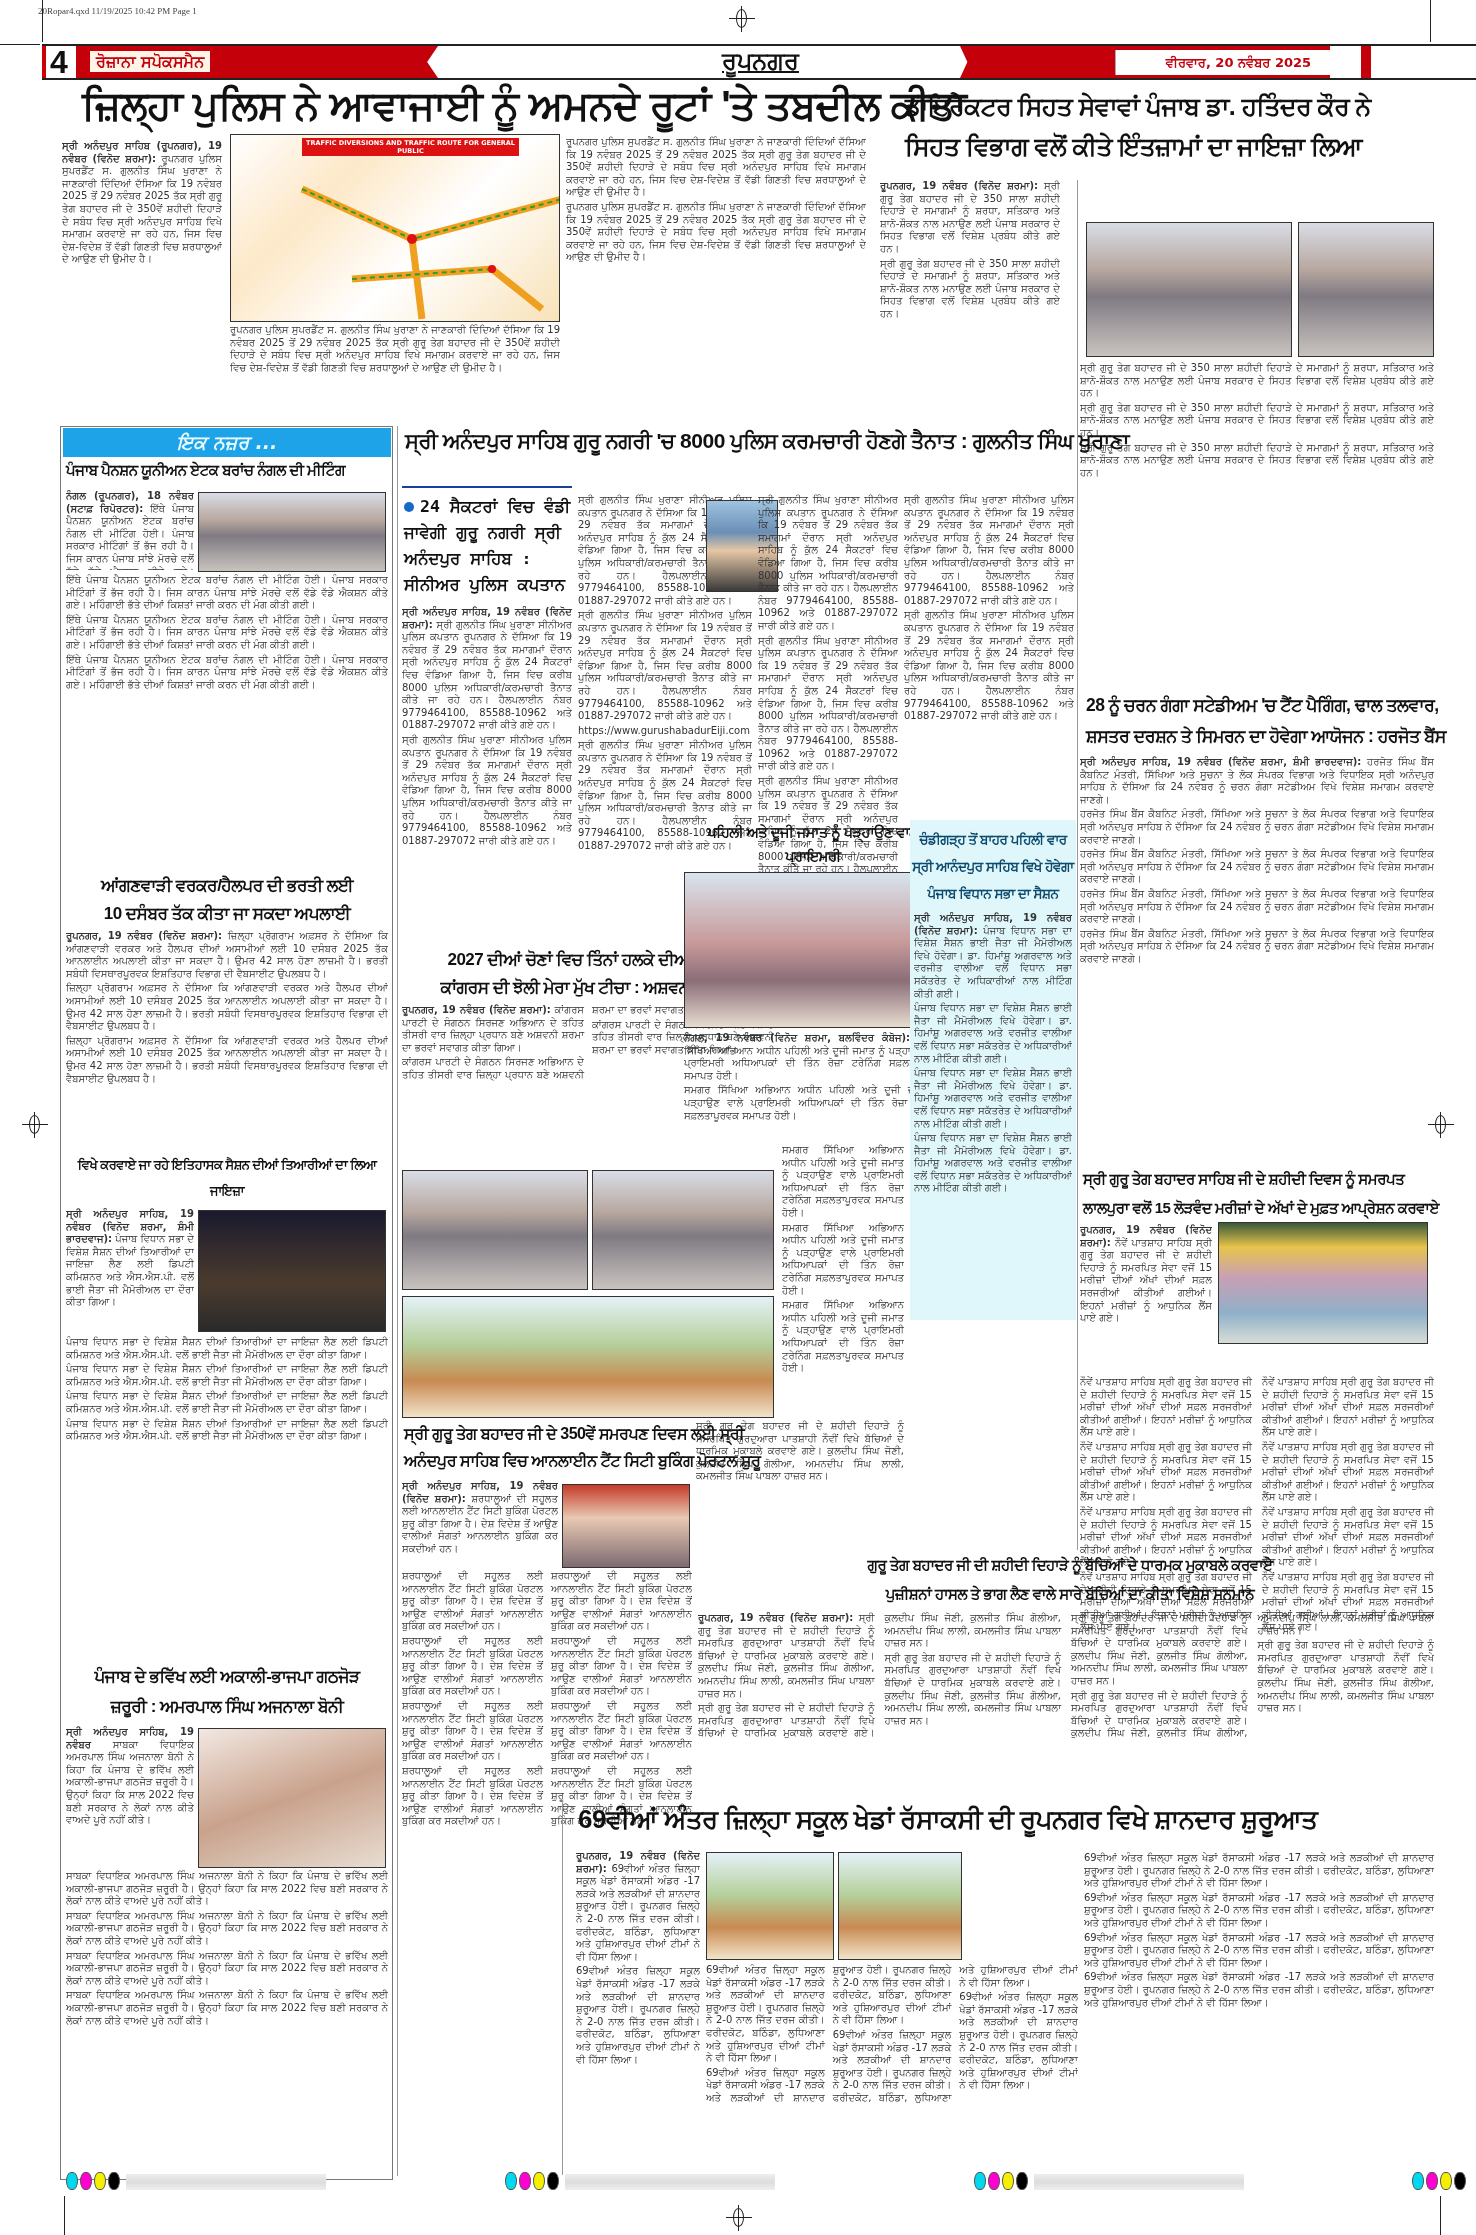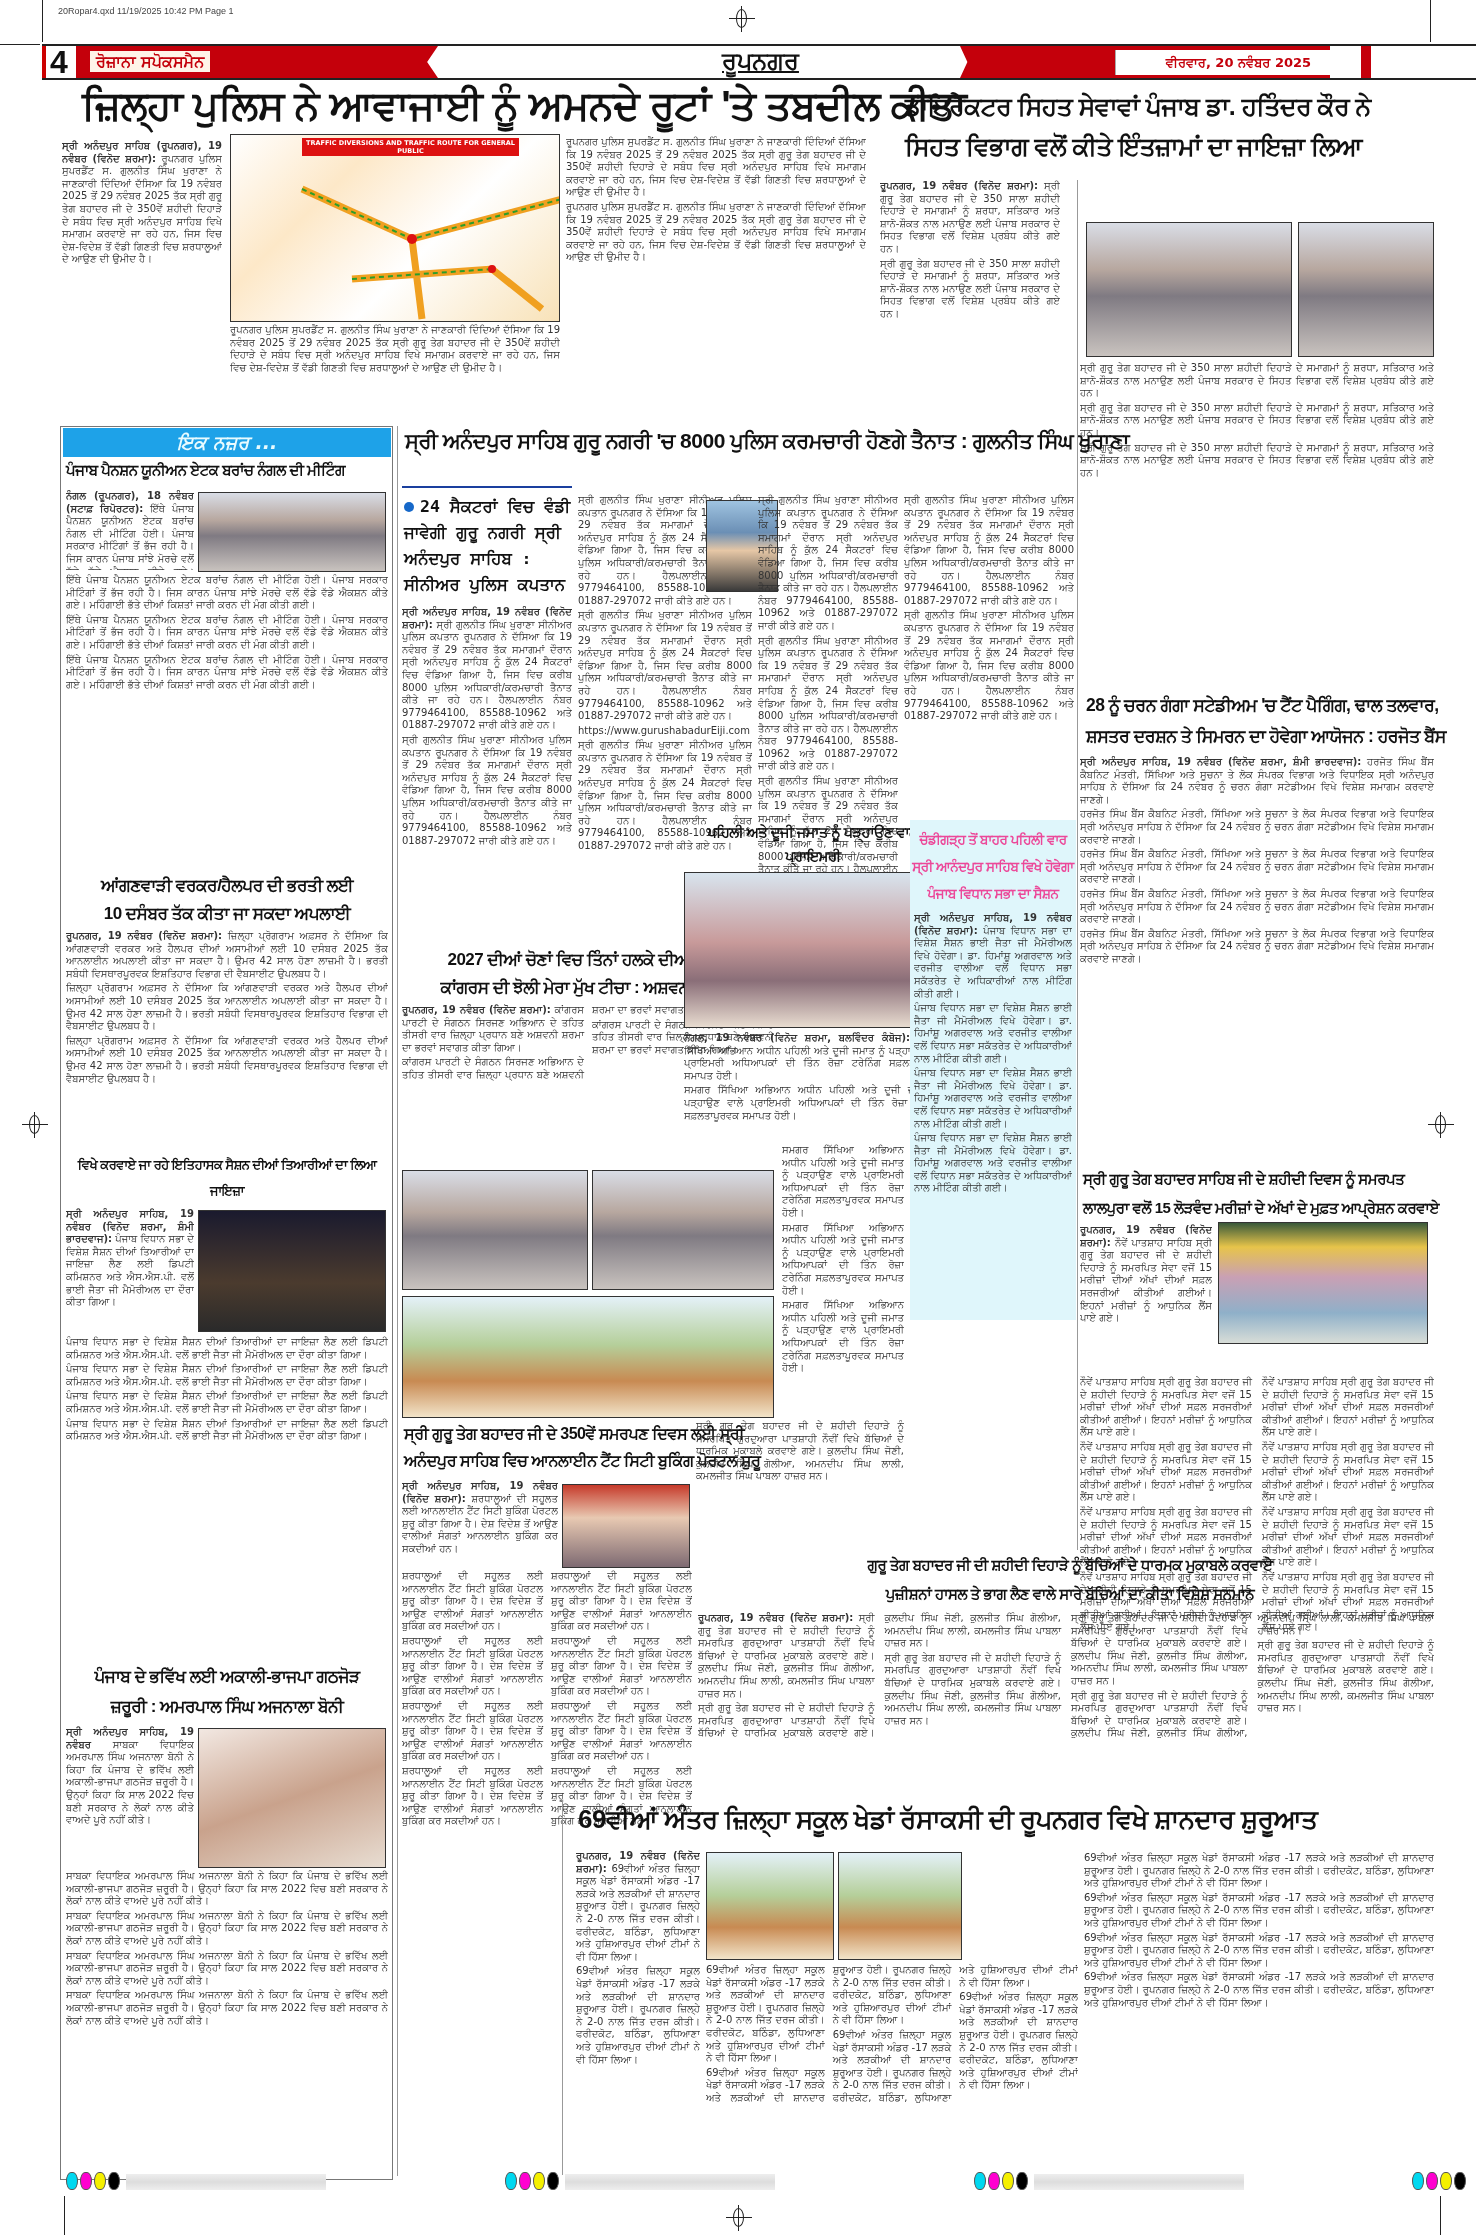--- a/index.html
+++ b/index.html
@@ -1,19 +1,19 @@
 <!DOCTYPE html>
 <html><head>
 <meta charset="utf-8">
 <style>
   * { box-sizing: border-box; margin: 0; padding: 0; }
   html, body { width: 1476px; height: 2235px; background: #ffffff; overflow: hidden; }
   body { position: relative; font-family: "DejaVu Sans", sans-serif; color: #111; }
 
-  .slug { position: absolute; left: 58px; top: 6px; font-family: Liberation Sans, sans-serif; font-size: 9px; color: #444; }
+  .slug { position: absolute; left: 38px; top: 6px; font-family: Liberation Serif, serif; font-size: 9px; color: #444; }
   .crop-line { position: absolute; background: #222; }
   .reg-mark { position: absolute; width: 26px; height: 26px; }
   .reg-mark::before { content: ""; position: absolute; left: 0; right: 0; top: 12px; height: 1px; background: #222; }
   .reg-mark::after { content: ""; position: absolute; top: 0; bottom: 0; left: 12px; width: 1px; background: #222; }
   .reg-mark .ring { position: absolute; left: 7px; top: 3px; width: 11px; height: 19px; border: 1px solid #222; border-radius: 50%; }
 
   
   .masthead { position: absolute; left: 42px; top: 44px; width: 1437px; height: 36px; border-top: 2px solid #222; border-bottom: 2px solid #222; }
   .mh-redbar-left { position: absolute; left: 0; top: 0; width: 4px; height: 32px; background: #c00; }
   .page-num { position: absolute; left: 8px; top: -2px; font-family: "Liberation Sans", sans-serif; font-weight: bold; font-size: 32px; color: #111; }
@@ -217,21 +217,21 @@
   <div>ਪਹਿਲੀ ਅਤੇ ਦੂਜੀ ਜਮਾਤ ਨੂੰ ਪੜ੍ਹਾਉਣ ਵਾਲੇ ਪ੍ਰਾਇਮਰੀ</div>
   <div>ਅਧਿਆਪਕਾਂ ਦੀ ਤਿੰਨ ਰੋਜ਼ਾ ਟਰੇਨਿੰਗ ਹੋਈ ਸਮਾਪਤ</div>
 </div>
 <div class="photo" style="left:684px;top:872px;width:260px;height:156px;background:linear-gradient(180deg,#d8e4ee,#c89a9a 45%,#8a6e78 70%,#e8dcd0)"></div>
 <div class="col" style="left:684px;top:1032px;width:260px;height:110px">
   <p><b>ਨੰਗਲ, 19 ਨਵੰਬਰ (ਵਿਨੋਦ ਸ਼ਰਮਾ, ਬਲਵਿੰਦਰ ਕੰਬੋਜ):</b> <span>ਸਮਗਰ ਸਿੱਖਿਆ ਅਭਿਆਨ ਅਧੀਨ ਪਹਿਲੀ ਅਤੇ ਦੂਜੀ ਜਮਾਤ ਨੂੰ ਪੜ੍ਹਾਉਣ ਵਾਲੇ ਪ੍ਰਾਇਮਰੀ ਅਧਿਆਪਕਾਂ ਦੀ ਤਿੰਨ ਰੋਜ਼ਾ ਟਰੇਨਿੰਗ ਸਫ਼ਲਤਾਪੂਰਵਕ ਸਮਾਪਤ ਹੋਈ।</span></p>
   <p>ਸਮਗਰ ਸਿੱਖਿਆ ਅਭਿਆਨ ਅਧੀਨ ਪਹਿਲੀ ਅਤੇ ਦੂਜੀ ਜਮਾਤ ਨੂੰ ਪੜ੍ਹਾਉਣ ਵਾਲੇ ਪ੍ਰਾਇਮਰੀ ਅਧਿਆਪਕਾਂ ਦੀ ਤਿੰਨ ਰੋਜ਼ਾ ਟਰੇਨਿੰਗ ਸਫ਼ਲਤਾਪੂਰਵਕ ਸਮਾਪਤ ਹੋਈ।</p>
 </div>
 
 <div class="cyan-box" style="left:910px;top:820px;width:166px;height:500px"></div>
-<div class="hl" style="left:912px;top:826px;width:162px;text-align:center;font-size:13.5px;line-height:27px;color:#ec4899">
+<div class="hl" style="left:912px;top:826px;width:162px;text-align:center;font-size:13.5px;line-height:27px;color:#0c4a6e">
   <div>ਚੰਡੀਗੜ੍ਹ ਤੋਂ ਬਾਹਰ ਪਹਿਲੀ ਵਾਰ</div>
   <div>ਸ੍ਰੀ ਆਨੰਦਪੁਰ ਸਾਹਿਬ ਵਿਖੇ ਹੋਵੇਗਾ</div>
   <div>ਪੰਜਾਬ ਵਿਧਾਨ ਸਭਾ ਦਾ ਸੈਸ਼ਨ</div>
 </div>
 <div class="col" style="left:914px;top:912px;width:158px;height:402px">
   <p><b>ਸ੍ਰੀ ਅਨੰਦਪੁਰ ਸਾਹਿਬ, 19 ਨਵੰਬਰ (ਵਿਨੋਦ ਸ਼ਰਮਾ):</b> <span>ਪੰਜਾਬ ਵਿਧਾਨ ਸਭਾ ਦਾ ਵਿਸ਼ੇਸ਼ ਸੈਸ਼ਨ ਭਾਈ ਜੈਤਾ ਜੀ ਮੈਮੋਰੀਅਲ ਵਿਖੇ ਹੋਵੇਗਾ। ਡਾ. ਹਿਮਾਂਸ਼ੂ ਅਗਰਵਾਲ ਅਤੇ ਵਰਜੀਤ ਵਾਲੀਆ ਵਲੋਂ ਵਿਧਾਨ ਸਭਾ ਸਕੱਤਰੇਤ ਦੇ ਅਧਿਕਾਰੀਆਂ ਨਾਲ ਮੀਟਿੰਗ ਕੀਤੀ ਗਈ।</span></p>
   <p>ਪੰਜਾਬ ਵਿਧਾਨ ਸਭਾ ਦਾ ਵਿਸ਼ੇਸ਼ ਸੈਸ਼ਨ ਭਾਈ ਜੈਤਾ ਜੀ ਮੈਮੋਰੀਅਲ ਵਿਖੇ ਹੋਵੇਗਾ। ਡਾ. ਹਿਮਾਂਸ਼ੂ ਅਗਰਵਾਲ ਅਤੇ ਵਰਜੀਤ ਵਾਲੀਆ ਵਲੋਂ ਵਿਧਾਨ ਸਭਾ ਸਕੱਤਰੇਤ ਦੇ ਅਧਿਕਾਰੀਆਂ ਨਾਲ ਮੀਟਿੰਗ ਕੀਤੀ ਗਈ।</p>
   <p>ਪੰਜਾਬ ਵਿਧਾਨ ਸਭਾ ਦਾ ਵਿਸ਼ੇਸ਼ ਸੈਸ਼ਨ ਭਾਈ ਜੈਤਾ ਜੀ ਮੈਮੋਰੀਅਲ ਵਿਖੇ ਹੋਵੇਗਾ। ਡਾ. ਹਿਮਾਂਸ਼ੂ ਅਗਰਵਾਲ ਅਤੇ ਵਰਜੀਤ ਵਾਲੀਆ ਵਲੋਂ ਵਿਧਾਨ ਸਭਾ ਸਕੱਤਰੇਤ ਦੇ ਅਧਿਕਾਰੀਆਂ ਨਾਲ ਮੀਟਿੰਗ ਕੀਤੀ ਗਈ।</p>
   <p>ਪੰਜਾਬ ਵਿਧਾਨ ਸਭਾ ਦਾ ਵਿਸ਼ੇਸ਼ ਸੈਸ਼ਨ ਭਾਈ ਜੈਤਾ ਜੀ ਮੈਮੋਰੀਅਲ ਵਿਖੇ ਹੋਵੇਗਾ। ਡਾ. ਹਿਮਾਂਸ਼ੂ ਅਗਰਵਾਲ ਅਤੇ ਵਰਜੀਤ ਵਾਲੀਆ ਵਲੋਂ ਵਿਧਾਨ ਸਭਾ ਸਕੱਤਰੇਤ ਦੇ ਅਧਿਕਾਰੀਆਂ ਨਾਲ ਮੀਟਿੰਗ ਕੀਤੀ ਗਈ।</p>
 </div>

